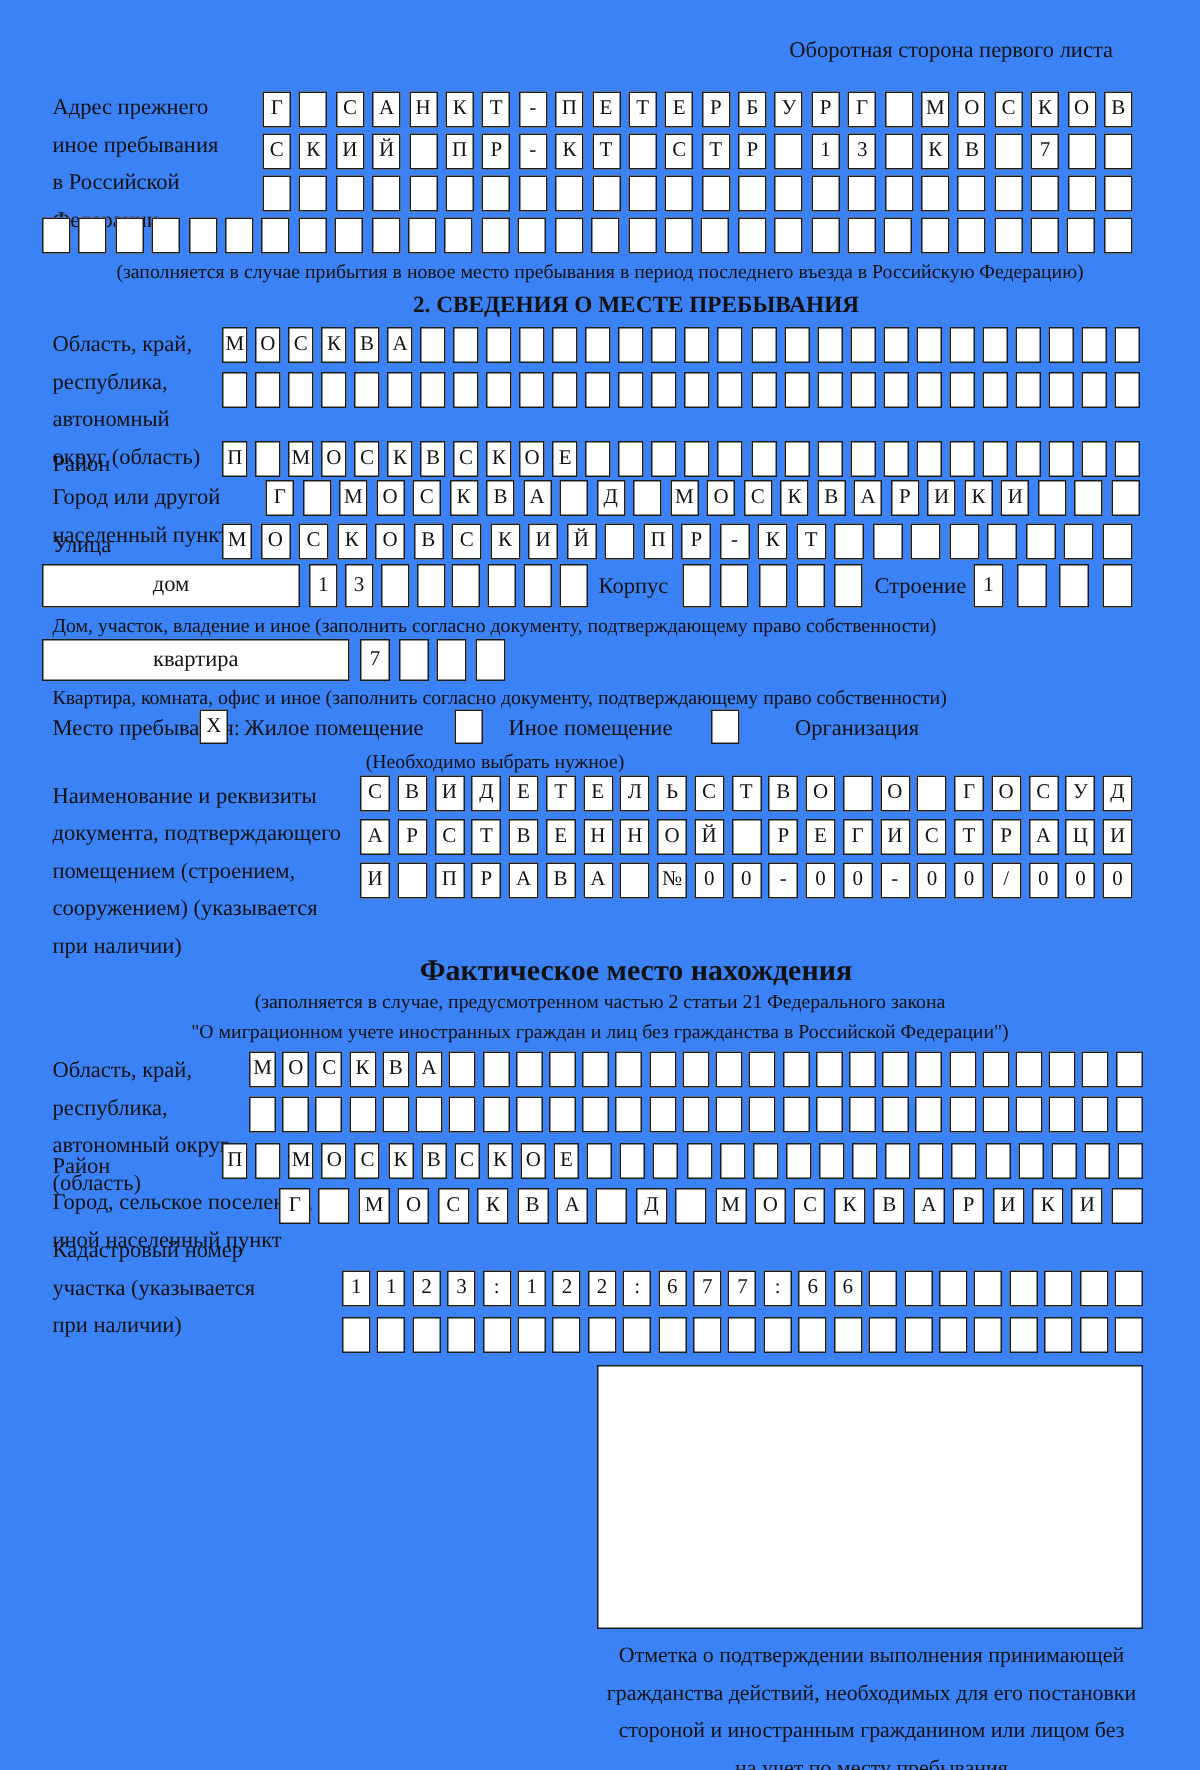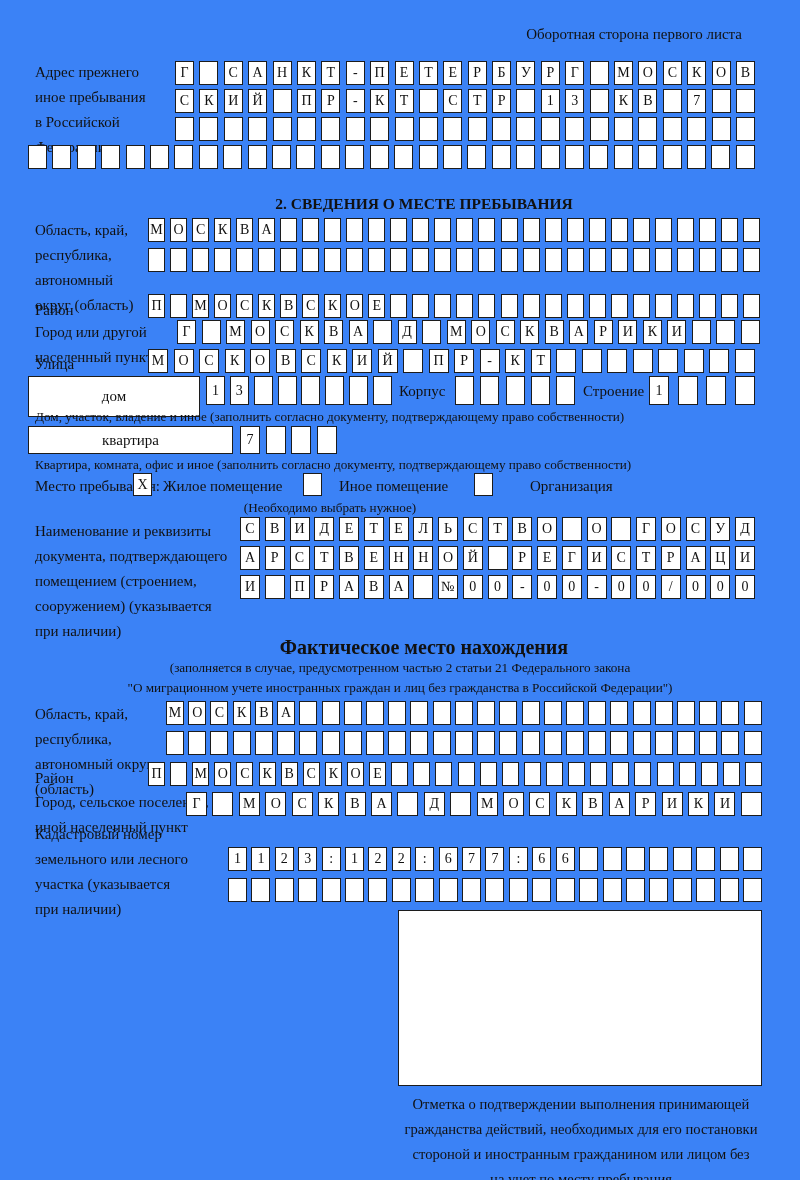--- a/index.html
+++ b/index.html
@@ -145,20 +145,21 @@
       <div class="cell"></div>
       <div class="cell"></div>
       <div class="cell"></div>
       <div class="cell"></div>
       <div class="cell"></div>
       <div class="cell"></div>
       <div class="cell"></div>
       <div class="cell"></div>
       <div class="cell"></div>
     </div>
+  <div class="abs note center" style="top:173px;">(заполняется в случае прибытия в новое место пребывания в период последнего въезда в Российскую Федерацию)</div>
 
   <div class="abs bold center" style="top:195px;font-size:15.5px;">2. СВЕДЕНИЯ О МЕСТЕ ПРЕБЫВАНИЯ</div>
 
   <div class="abs lbl" style="left:35px;top:218px;width:130px;">
     <div>Область, край,</div>
     <div>республика,</div>
     <div>автономный</div>
     <div>округ (область)</div>
   </div>
   <div class="row" style="left:148px;top:218px;width:612px;height:24px;--cw:17px;">
@@ -306,21 +307,21 @@
       <div class="cell"></div>
       <div class="cell"></div>
       <div class="cell"></div>
       <div class="cell"></div>
       <div class="cell"></div>
       <div class="cell"></div>
       <div class="cell"></div>
       <div class="cell"></div>
     </div>
 
-  <div class="bigbox" style="left:28px;top:376px;width:172px;height:41px;">дом</div>
+  <div class="bigbox" style="left:28px;top:376px;width:172px;height:29px;">дом</div>
   <div class="row" style="left:206px;top:376px;width:186px;height:29px;--cw:19px;">
       <div class="cell">1</div>
       <div class="cell">3</div>
       <div class="cell"></div>
       <div class="cell"></div>
       <div class="cell"></div>
       <div class="cell"></div>
       <div class="cell"></div>
       <div class="cell"></div>
     </div>
@@ -561,21 +562,20 @@
       <div class="cell">А</div>
       <div class="cell">Р</div>
       <div class="cell">И</div>
       <div class="cell">К</div>
       <div class="cell">И</div>
       <div class="cell"></div>
     </div>
 
   <div class="abs lbl" style="left:35px;top:822px;width:200px;">
     <div>Кадастровый номер</div>
-    <div>земельного или лесного</div>
     <div>участка (указывается</div>
     <div>при наличии)</div>
   </div>
   <div class="row" style="left:228px;top:847px;width:534px;height:24px;--cw:19px;">
       <div class="cell">1</div>
       <div class="cell">1</div>
       <div class="cell">2</div>
       <div class="cell">3</div>
       <div class="cell">:</div>
       <div class="cell">1</div>

